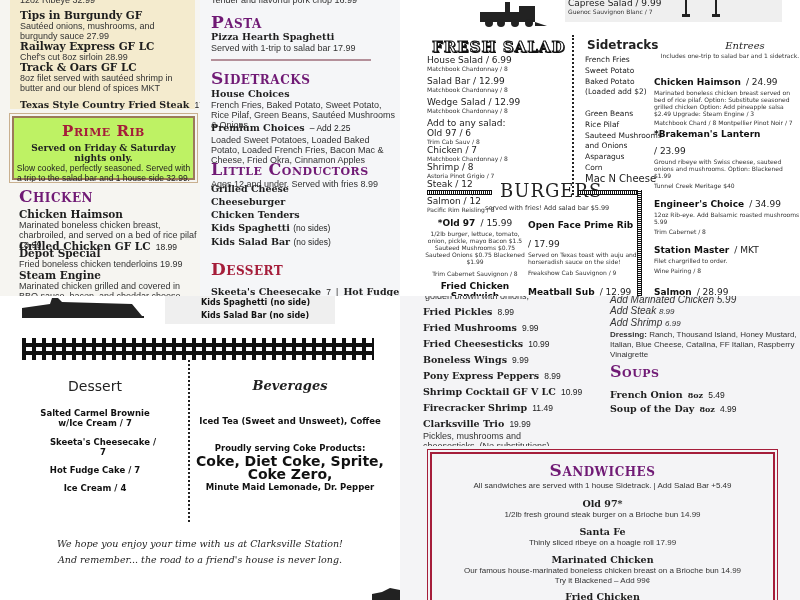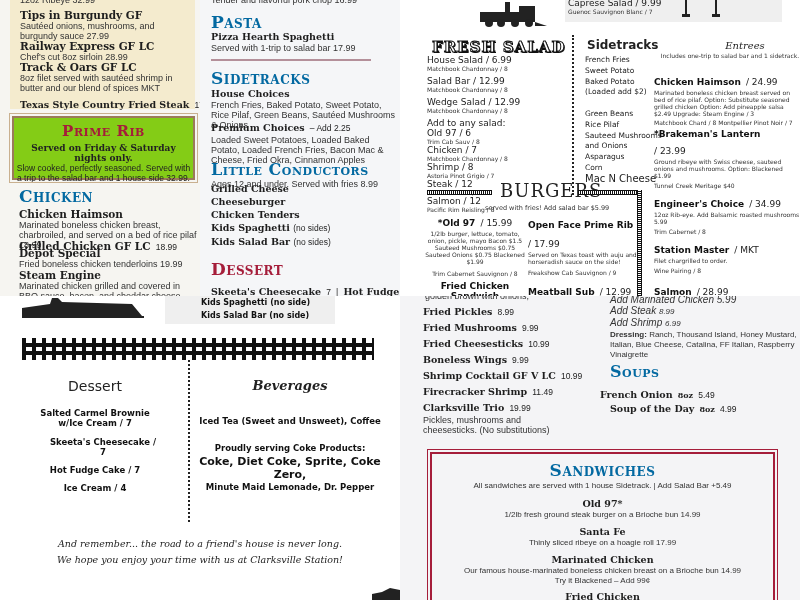--- a/index.html
+++ b/index.html
@@ -1,28 +1,28 @@
 <!DOCTYPE html>
 <html><head>
 <meta charset="utf-8">
 <style>
   * { box-sizing: border-box; margin: 0; padding: 0; }
   html, body { width: 800px; height: 600px; overflow: hidden; background: #fff; }
   body { position: relative; font-family: "DejaVu Sans", sans-serif; color: #222; }
   .tile { position: absolute; overflow: hidden; }
-  .nav { color: #0369a1; }
+  .nav { color: #701a75; }
   .red { color: #a51d3a; }
 
   
   #t1 { left: 0; top: 0; width: 200px; height: 296px; background: #f6f5f1; }
   #t1 .steakbox { position: absolute; left: 10px; top: 0; width: 185px; height: 109px; background: #f4ebce; }
   .item-title { font-family: "DejaVu Serif", serif; font-weight: bold; font-size: 10.5px; color: #1e1e1e; line-height: 12px; }
   .item-desc { font-family: "Liberation Sans", sans-serif; font-size: 9px; color: #333; line-height: 10px; }
   .price { font-family: "Liberation Sans", sans-serif; font-weight: normal; font-size: 8.5px; }
-  .primebox { position: absolute; left: 12px; top: 116px; width: 183px; height: 64px; border: 2px solid #9b7a5a; outline: 1px solid #c9b08f; outline-offset: 2px; background: #84cc16; text-align: center; padding-top: 4px; }
+  .primebox { position: absolute; left: 12px; top: 116px; width: 183px; height: 64px; border: 2px solid #9b7a5a; outline: 1px solid #c9b08f; outline-offset: 2px; background: #bef264; text-align: center; padding-top: 4px; }
   .primebox .h { font-family: "DejaVu Serif", serif; font-weight: bold; font-size: 15px; letter-spacing: 0.5px; color: #a51d3a; font-variant: small-caps; }
   .primebox .s1 { font-family: "DejaVu Serif", serif; font-weight: bold; font-size: 9px; margin-top: 3px; }
   .primebox .s2 { font-family: "Liberation Sans", sans-serif; font-size: 8.5px; line-height: 10px; }
   .sect-h { font-family: "DejaVu Serif", serif; font-weight: bold; font-variant: small-caps; letter-spacing: 0.5px; }
 
   
   #t2 { left: 200px; top: 0; width: 200px; height: 296px; background: #f5f6f8; }
   .divline { position: absolute; left: 11px; top: 59px; width: 160px; height: 2px; background: #b4909a; }
 
   
@@ -279,57 +279,58 @@
     <div class="b-bold" style="font-size:8.5px;margin-bottom:9px;">Salted Carmel Brownie w/Ice Cream / 7</div>
     <div class="b-bold" style="font-size:8.5px;margin-bottom:8px;margin-left:16px;">Skeeta's Cheesecake / 7</div>
     <div class="b-bold" style="font-size:8.5px;margin-bottom:8px;">Hot Fudge Cake / 7</div>
     <div class="b-bold" style="font-size:8.5px;">Ice Cream / 4</div>
   </div>
 
   <div style="position:absolute;left:200px;top:82px;width:180px;text-align:center;font-family:'DejaVu Serif',serif;font-weight:bold;font-style:italic;font-size:13px;">Beverages</div>
   <div class="b-bold" style="position:absolute;left:195px;top:120px;width:190px;text-align:center;font-size:8.5px;">Iced Tea (Sweet and Unsweet), Coffee</div>
   <div style="position:absolute;left:195px;top:146px;width:190px;text-align:center;">
     <div class="b-bold" style="font-size:8.5px;line-height:13px;">Proudly serving Coke Products:</div>
-    <div class="b-bold" style="font-size:11px;line-height:13px;">Coke, Diet Coke, Sprite, Coke Zero,</div>
+    <div class="b-bold" style="font-size:14px;line-height:13px;">Coke, Diet Coke, Sprite, Coke Zero,</div>
     <div class="b-bold" style="font-size:8.5px;line-height:13px;">Minute Maid Lemonade, Dr. Pepper</div>
   </div>
 
   <div style="position:absolute;left:30px;top:240px;width:340px;text-align:center;font-family:'DejaVu Serif',serif;font-style:italic;font-size:9.5px;line-height:16px;">
+    <div>We hope you enjoy your time with us at Clarksville Station!</div>
     <div>And remember... the road to a friend's house is never long.</div>
-    <div>We hope you enjoy your time with us at Clarksville Station!</div>
   </div>
   <svg style="position:absolute;left:372px;top:292px;" width="28" height="12" viewBox="0 0 28 12">
     <polygon points="0,12 28,12 28,2 18,0 10,4 0,6" fill="#222"></polygon>
   </svg>
 </div>
 
 <div id="t5" class="tile">
   <div class="item-desc" style="position:absolute;left:25px;top:-5px;">golden brown with onions,</div>
   <div style="position:absolute;left:23px;top:4px;">
     <div style="height:16px;"><span class="item-title" style="font-size:9.5px;">Fried Pickles</span> <span class="price">8.99</span></div>
     <div style="height:16px;"><span class="item-title" style="font-size:9.5px;">Fried Mushrooms</span> <span class="price">9.99</span></div>
     <div style="height:16px;"><span class="item-title" style="font-size:9.5px;">Fried Cheesesticks</span> <span class="price">10.99</span></div>
     <div style="height:16px;"><span class="item-title" style="font-size:9.5px;">Boneless Wings</span> <span class="price">9.99</span></div>
+    <div style="height:16px;"><span class="item-title" style="font-size:9.5px;">Pony Express Peppers</span> <span class="price">8.99</span></div>
     <div style="height:16px;"><span class="item-title" style="font-size:9.5px;">Shrimp Cocktail GF V LC</span> <span class="price">10.99</span></div>
     <div style="height:16px;"><span class="item-title" style="font-size:9.5px;">Firecracker Shrimp</span> <span class="price">11.49</span></div>
     <div>
       <span class="item-title" style="font-size:9.5px;">Clarksville Trio</span> <span class="price">19.99</span>
       <div class="item-desc" style="width:130px;">Pickles, mushrooms and cheesesticks. (No substitutions)</div>
     </div>
   </div>
 
   <div style="position:absolute;left:210px;top:-2px;width:190px;">
     <div class="item-desc" style="font-style:italic;font-size:10px;line-height:11px;"><span>Add Marinated Chicken</span> <span>5.99</span></div>
     <div class="item-desc" style="font-style:italic;font-size:10px;line-height:11px;"><span>Add Steak</span> <span style="font-size:8px;">8.99</span></div>
     <div class="item-desc" style="font-style:italic;font-size:10px;line-height:11px;"><span>Add Shrimp</span> <span style="font-size:8px;">6.99</span></div>
     <div class="item-desc" style="font-size:8px;margin-top:1px;"><b>Dressing:</b> <span>Ranch, Thousand Island, Honey Mustard, Italian, Blue Cheese, Catalina, FF Italian, Raspberry Vinaigrette</span></div>
   </div>
 
   <div class="sect-h nav" style="position:absolute;left:210px;top:66px;font-size:16px;">Soups</div>
-  <div style="position:absolute;left:200px;top:87px;height:14px;"><span class="item-title" style="font-size:9.5px;">French Onion</span> <span class="item-title" style="font-size:8px;">8oz</span> <span class="price">5.49</span></div>
+  <div style="position:absolute;left:210px;top:87px;height:14px;"><span class="item-title" style="font-size:9.5px;">French Onion</span> <span class="item-title" style="font-size:8px;">8oz</span> <span class="price">5.49</span></div>
   <div style="position:absolute;left:210px;top:101px;"><span class="item-title" style="font-size:9.5px;">Soup of the Day</span> <span class="item-title" style="font-size:8px;">8oz</span> <span class="price">4.99</span></div>
 </div>
 
 <div id="t6" class="tile">
   <div class="sandbox">
     <div class="sect-h nav" style="font-size:17px;">Sandwiches</div>
     <div class="item-desc" style="font-size:8px;margin-top:1px;">All sandwiches are served with 1 house Sidetrack. | Add Salad Bar +5.49</div>
 
     <div style="margin-top:7px;">
       <div class="item-title" style="font-size:9.5px;">Old 97*</div>

